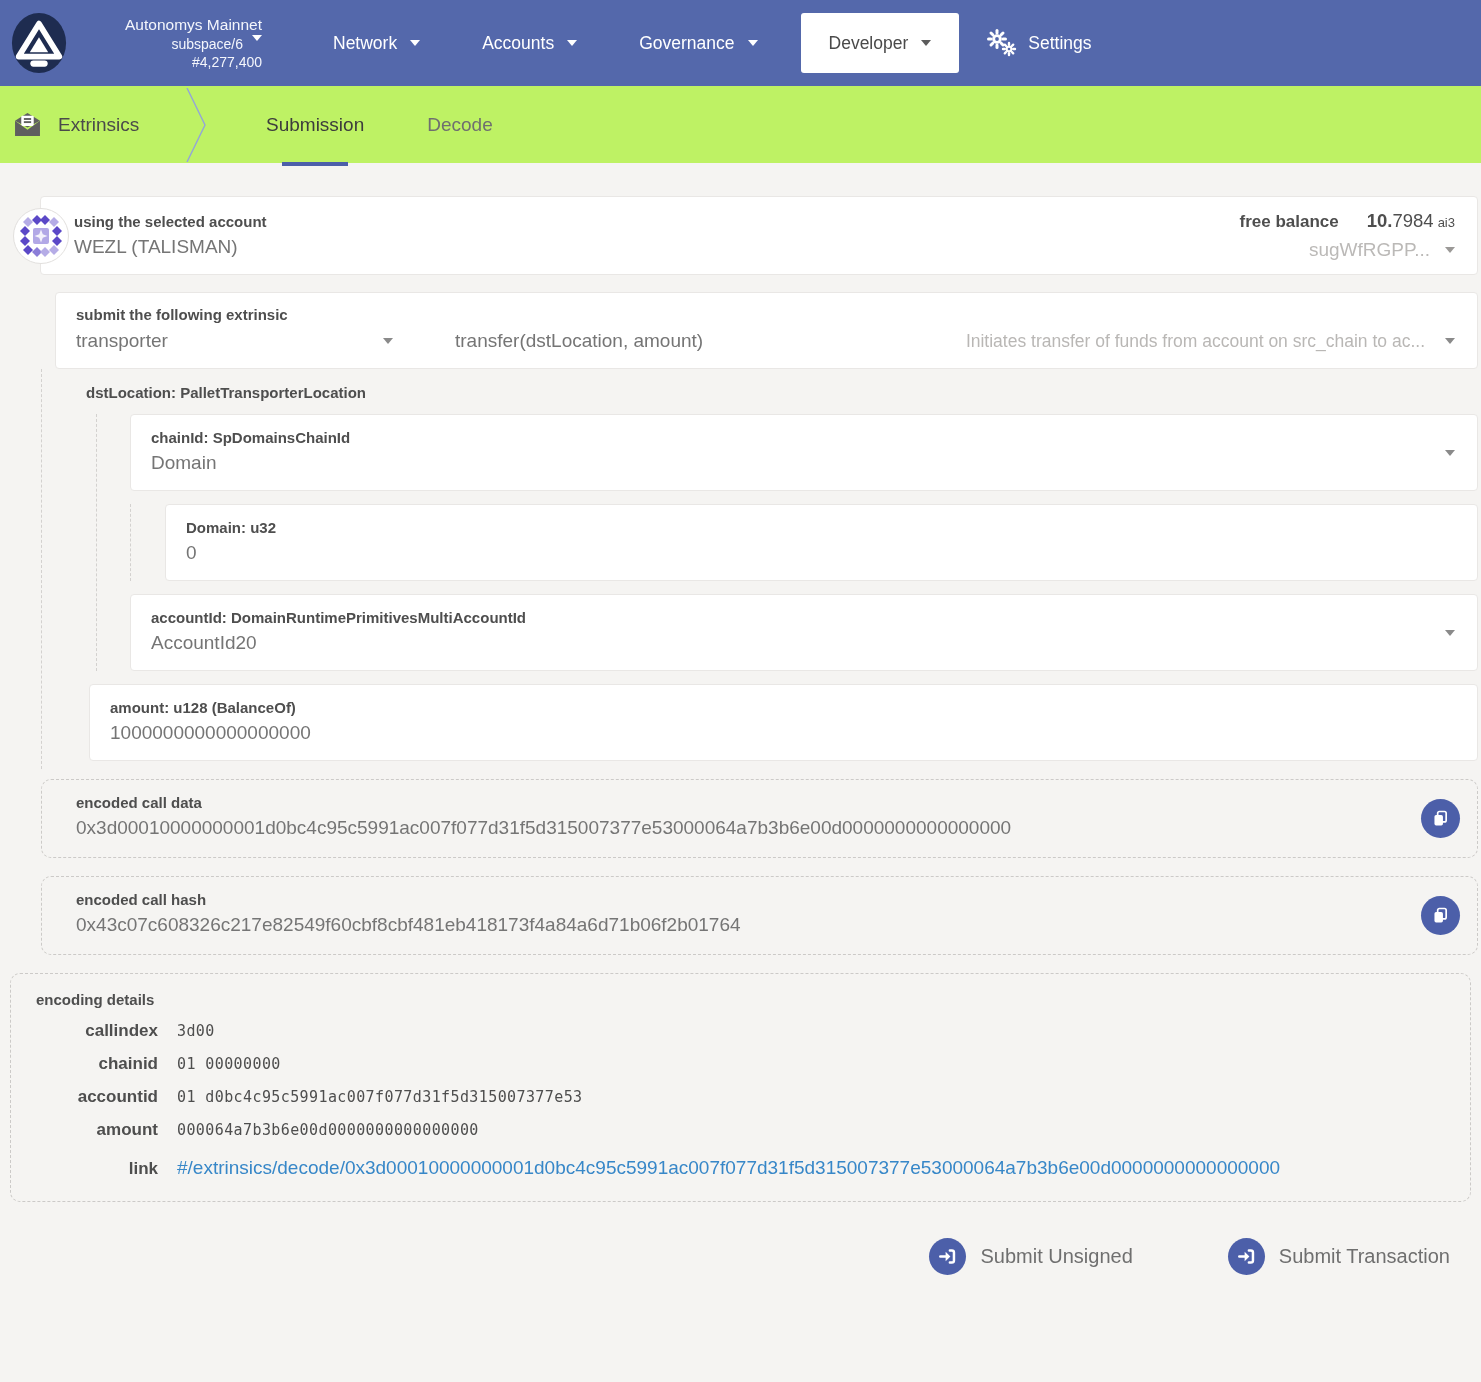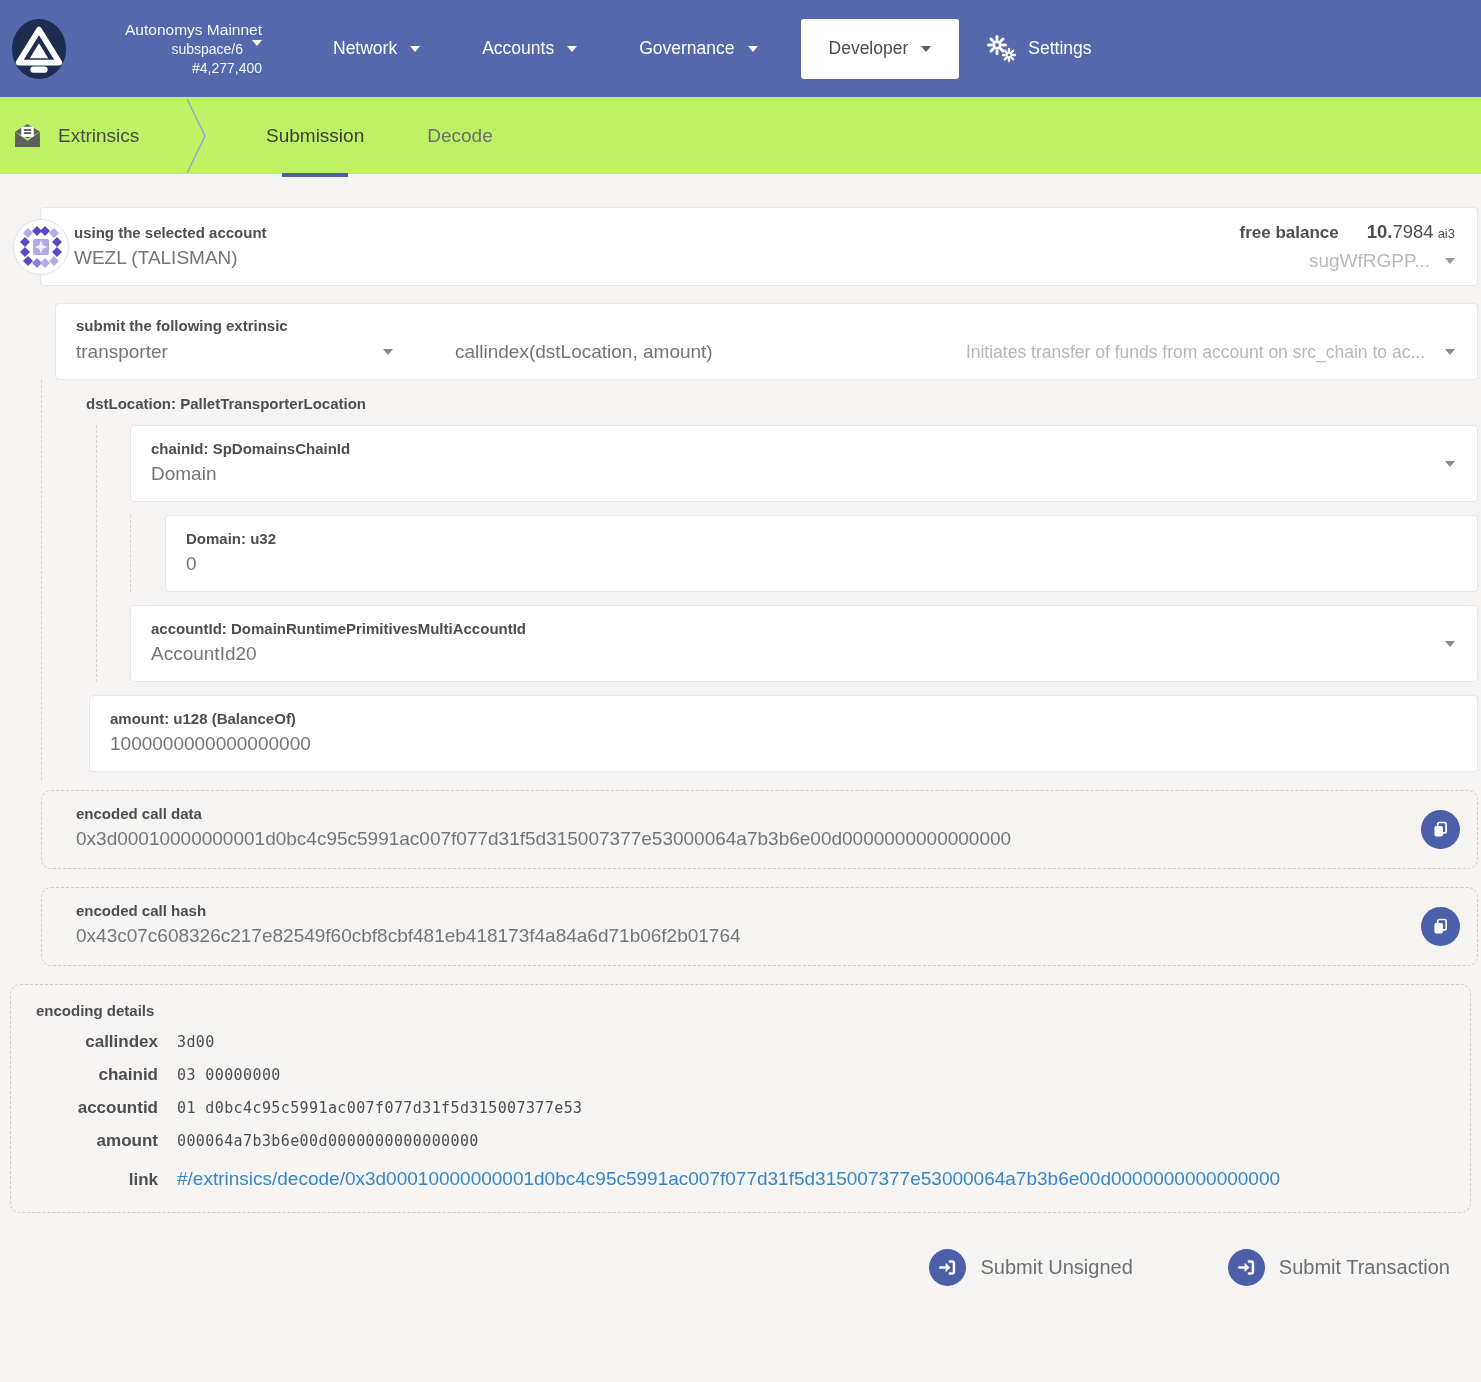--- a/index.html
+++ b/index.html
@@ -1,20 +1,20 @@
 <!DOCTYPE html>
 <html><head>
 <meta charset="utf-8">
 <style>
   *{box-sizing:border-box;margin:0;padding:0}
   html,body{width:1481px;height:1382px}
   body{background:#f5f4f2;font-family:"Liberation Sans",sans-serif;overflow:hidden}
 
   
-  .navbar{height:97px;background:#5468ab;display:flex;align-items:center;color:#fff;padding:0 16px 0 10px}
+  .navbar{height:86px;background:#5468ab;display:flex;align-items:center;color:#fff;padding:0 16px 0 10px}
   .logo{width:58px;height:64px;flex:none;cursor:pointer}
   .chain-info{margin-left:24px;text-align:right;line-height:1.3;min-width:170px;color:#f4f6fc}
   .chain-name{font-size:15.5px}
   .chain-spec{font-size:14px;display:flex;justify-content:flex-end;align-items:flex-start;gap:9px;cursor:pointer}
   .chain-block{font-size:14px}
   .caret{width:0;height:0;border-left:5px solid transparent;border-right:5px solid transparent;border-top:6px solid #fff;display:inline-block}
   .caret.dark{border-top-color:#5c5c5c}
   .caret.gray{border-top-color:#8a8a8a}
   .caret.light{border-top-color:#9b9997}
   .nav{display:flex;align-items:center;margin-left:40px}
@@ -207,21 +207,21 @@
     </div>
   </div>
 
   <div class="card extrinsic-card">
     <div class="field-label">submit the following extrinsic</div>
     <div class="extrinsic-row">
       <div class="pallet-select">
         <span class="field-value">transporter</span>
         <span class="caret gray"></span>
       </div>
-      <div class="method-name">callindex(dstLocation, amount)</div>
+      <div class="method-name">transfer(dstLocation, amount)</div>
       <div class="method-desc">
         <span>Initiates transfer of funds from account on src_chain to ac...</span>
         <span class="caret gray"></span>
       </div>
     </div>
   </div>
 
   <div class="params">
     <div class="field-label params-label">dstLocation: PalletTransporterLocation</div>
 
@@ -276,21 +276,21 @@
   </div>
 
   <div class="encoding">
     <div class="field-label">encoding details</div>
     <div class="enc-row">
       <span class="enc-label">callindex</span>
       <span class="enc-value">3d00</span>
     </div>
     <div class="enc-row">
       <span class="enc-label">chainid</span>
-      <span class="enc-value">03 00000000</span>
+      <span class="enc-value">01 00000000</span>
     </div>
     <div class="enc-row">
       <span class="enc-label">accountid</span>
       <span class="enc-value">01 d0bc4c95c5991ac007f077d31f5d315007377e53</span>
     </div>
     <div class="enc-row">
       <span class="enc-label">amount</span>
       <span class="enc-value">000064a7b3b6e00d0000000000000000</span>
     </div>
     <div class="enc-row link-row">

